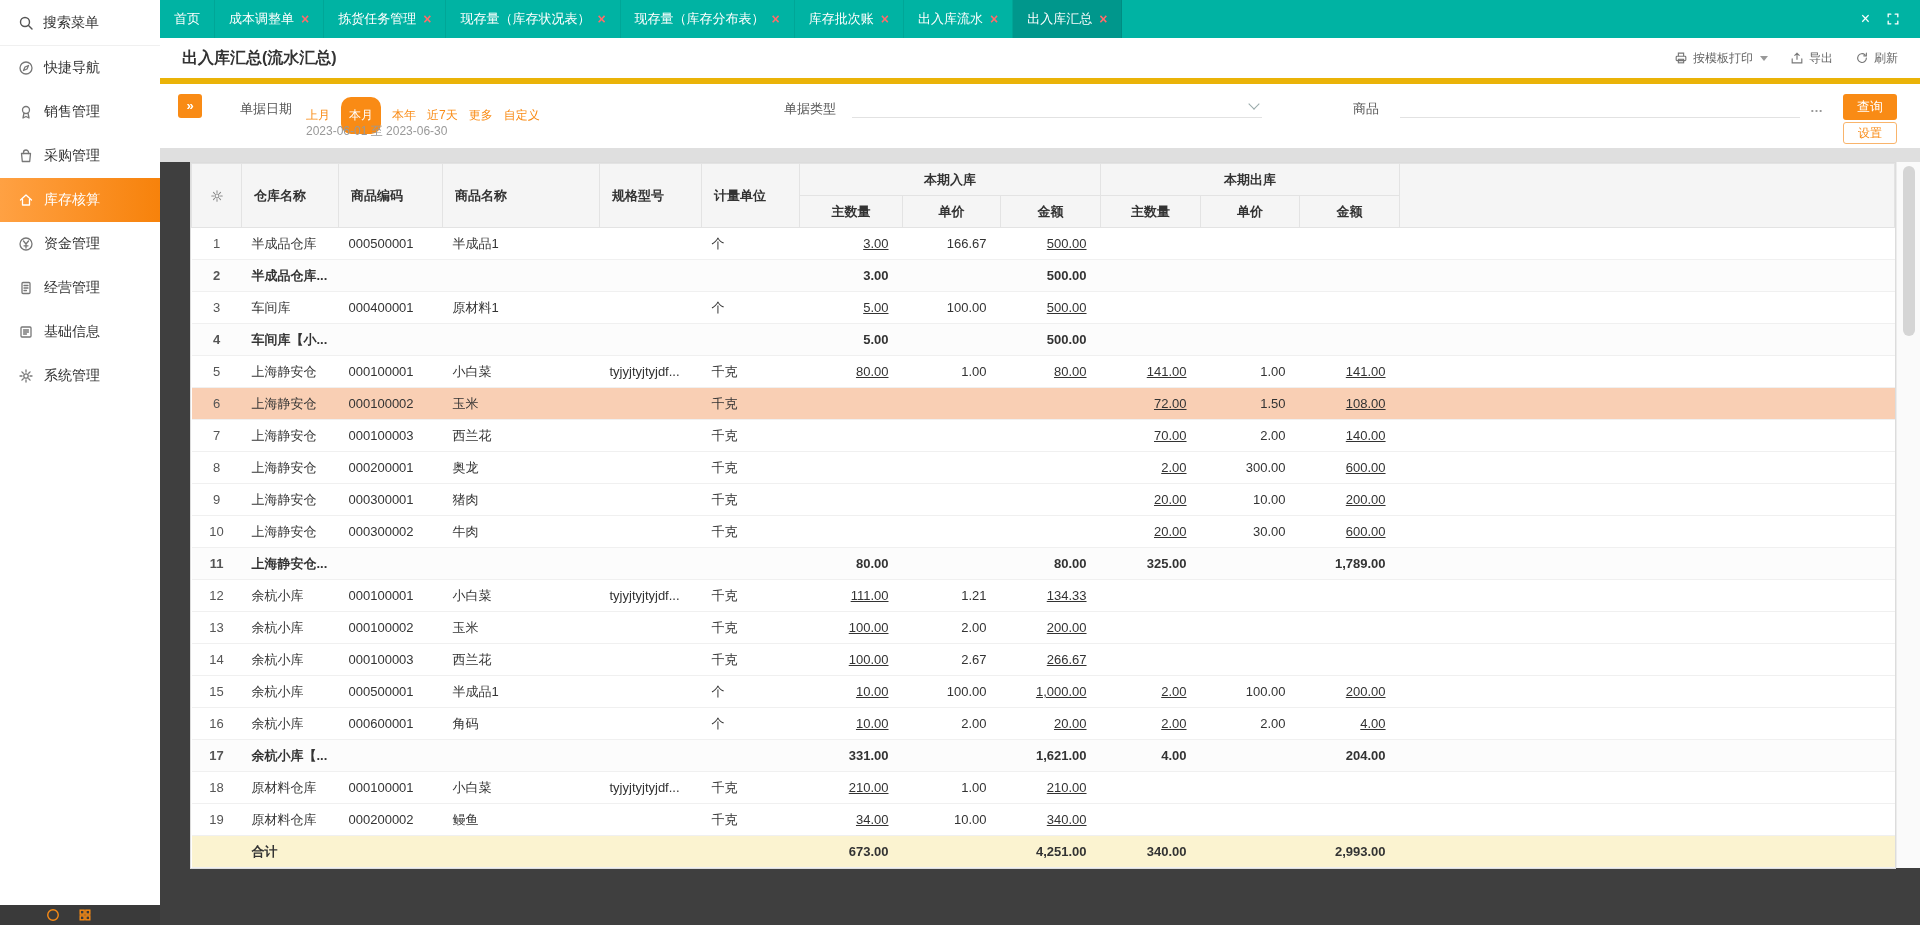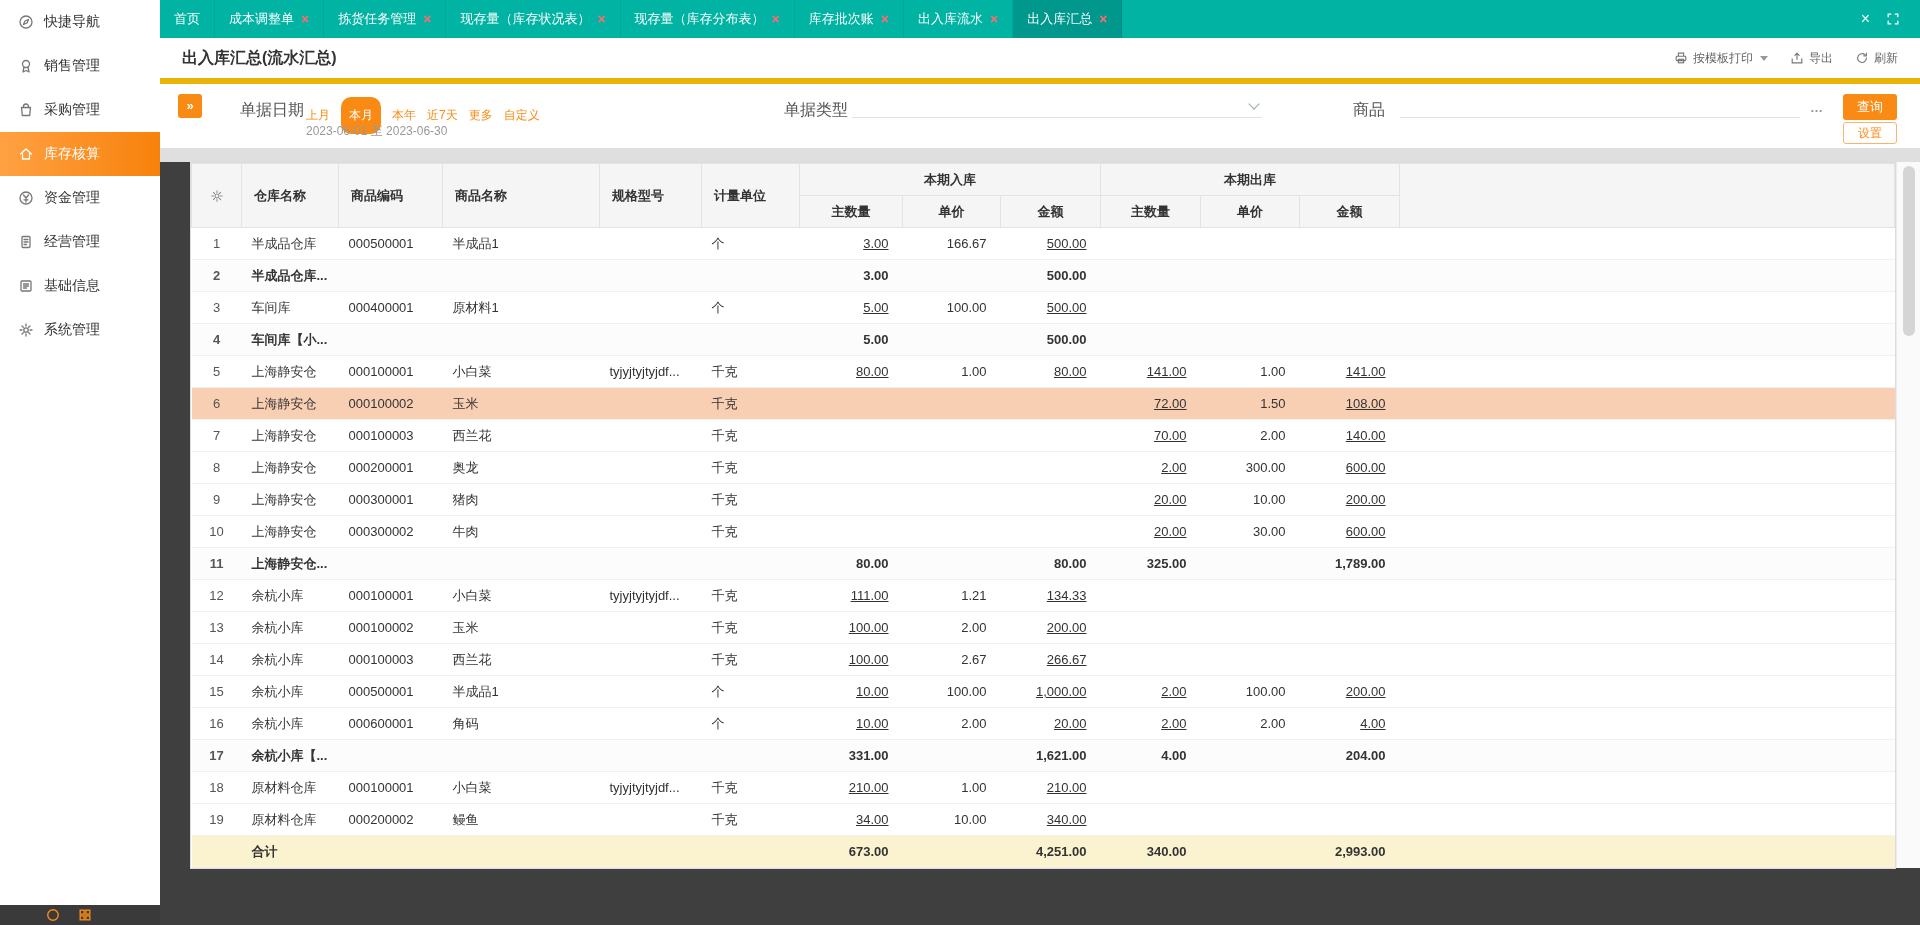--- a/index.html
+++ b/index.html
@@ -36,21 +36,21 @@
   .titlebar { height: 46px; background: #fff; display: flex; align-items: center; padding: 0 22px; border-bottom: 6px solid #eab308; flex-shrink: 0; }
   .titlebar h1 { font-size: 16px; font-weight: 700; color: #333; }
   .title-actions { margin-left: auto; display: flex; align-items: center; gap: 22px; color: #666; font-size: 12px; }
   .t-act { display: flex; align-items: center; gap: 5px; cursor: pointer; }
   .t-act .icn { display: flex; color: #777; }
   .caret-down { width: 0; height: 0; border-left: 4px solid transparent; border-right: 4px solid transparent; border-top: 5px solid #999; margin-left: 2px; }
 
   
   .filterbar { height: 64px; background: #fff; position: relative; flex-shrink: 0; }
   .collapse-btn { position: absolute; left: 18px; top: 10px; width: 24px; height: 24px; background: #f98b15; color: #fff; border: none; border-radius: 3px; font-size: 13px; font-weight: 700; cursor: pointer; line-height: 22px; text-align: center; }
-  .f-label { position: absolute; top: 16px; font-size: 16px; color: #555; }
+  .f-label { position: absolute; top: 16px; font-size: 13px; color: #555; }
   .lbl-date { left: 80px; }
   .date-opts { position: absolute; left: 146px; top: 13px; display: flex; align-items: center; gap: 11px; font-size: 12px; }
   .date-opt { color: #f98b15; cursor: pointer; white-space: nowrap; }
   .date-opt.selected { background: #f98b15; color: #fff; border-radius: 10px; padding: 10px 8px; }
   .date-range { position: absolute; left: 146px; top: 39px; font-size: 12px; color: #999; }
   .lbl-doctype { left: 624px; }
   .f-input { position: absolute; height: 26px; border-bottom: 1px solid #e2e2e2; cursor: pointer; }
   .inp-doctype { left: 692px; top: 8px; width: 410px; }
   .chev-down { position: absolute; right: 4px; top: 8px; width: 8px; height: 8px; border-right: 1.6px solid #9aa; border-bottom: 1.6px solid #9aa; transform: rotate(45deg); }
   .lbl-product { left: 1193px; }
@@ -85,20 +85,29 @@
 
   .v-scroll { position: absolute; right: 0; top: 0; width: 24px; height: 706px; background: #fafafa; border-left: 1px solid #ececec; }
   .v-thumb { margin: 4px auto 0; width: 12px; height: 170px; background: #d5d5d5; border-radius: 6px; cursor: pointer; }
 </style>
 </head>
 <body>
 
 <div class="app">
 
   <aside class="sidebar">
+    <div class="sidebar-search">
+      <span class="icn">
+        <svg width="16" height="16" viewBox="0 0 16 16" fill="none" stroke="currentColor" stroke-width="1.4" stroke-linecap="round">
+            <circle cx="7" cy="7" r="4.5"></circle>
+            <path d="M10.5 10.5L14 14"></path>
+          </svg>
+      </span>
+      <span>搜索菜单</span>
+    </div>
     <nav class="side-nav" id="sidebar-nav">
         <div class="side-item">
           <span class="icn">
             <svg width="16" height="16" viewBox="0 0 16 16" fill="none" stroke="currentColor" stroke-width="1.3" stroke-linecap="round" stroke-linejoin="round">
               <circle cx="8" cy="8" r="6"></circle>
               <path d="M10.5 5.5L9 9l-3.5 1.5L7 7z"></path>
             </svg>
           </span>
           <span>快捷导航</span>
         </div>

